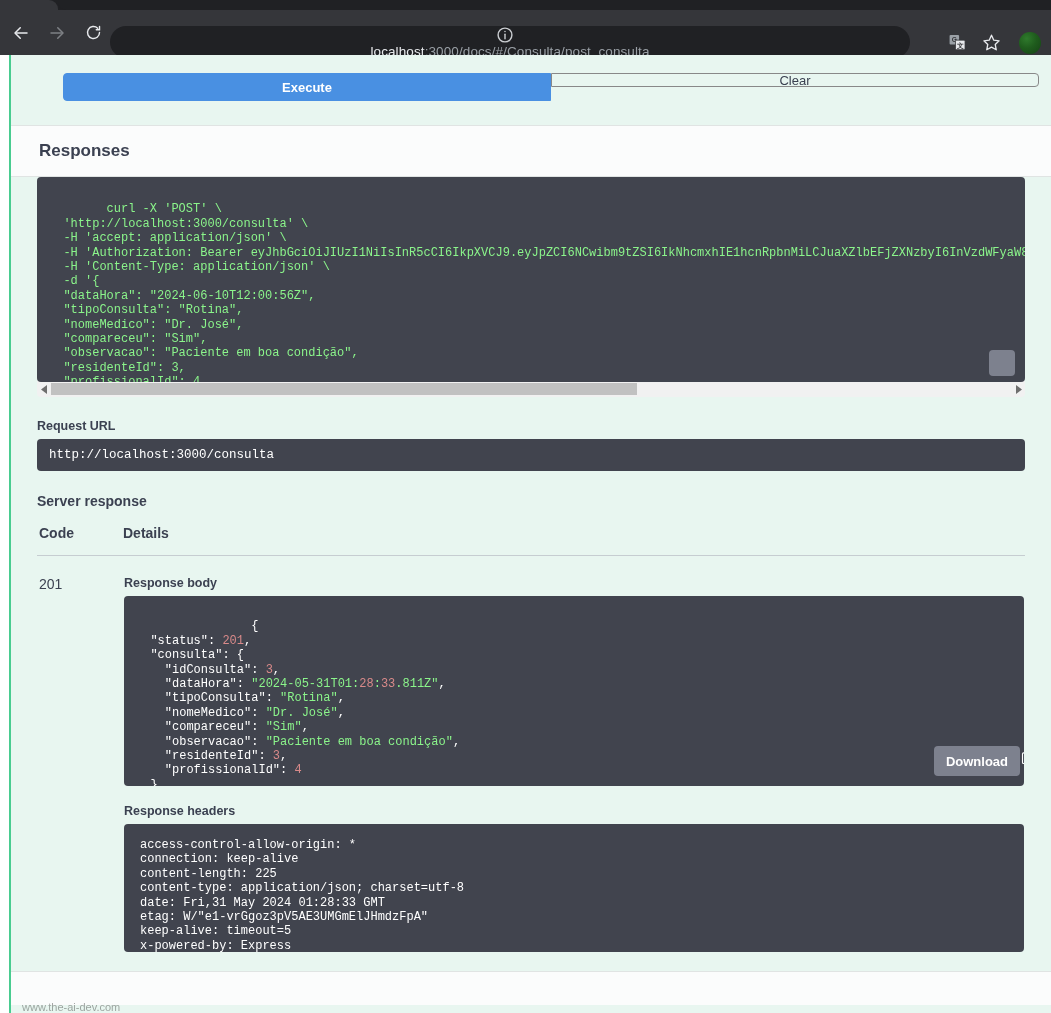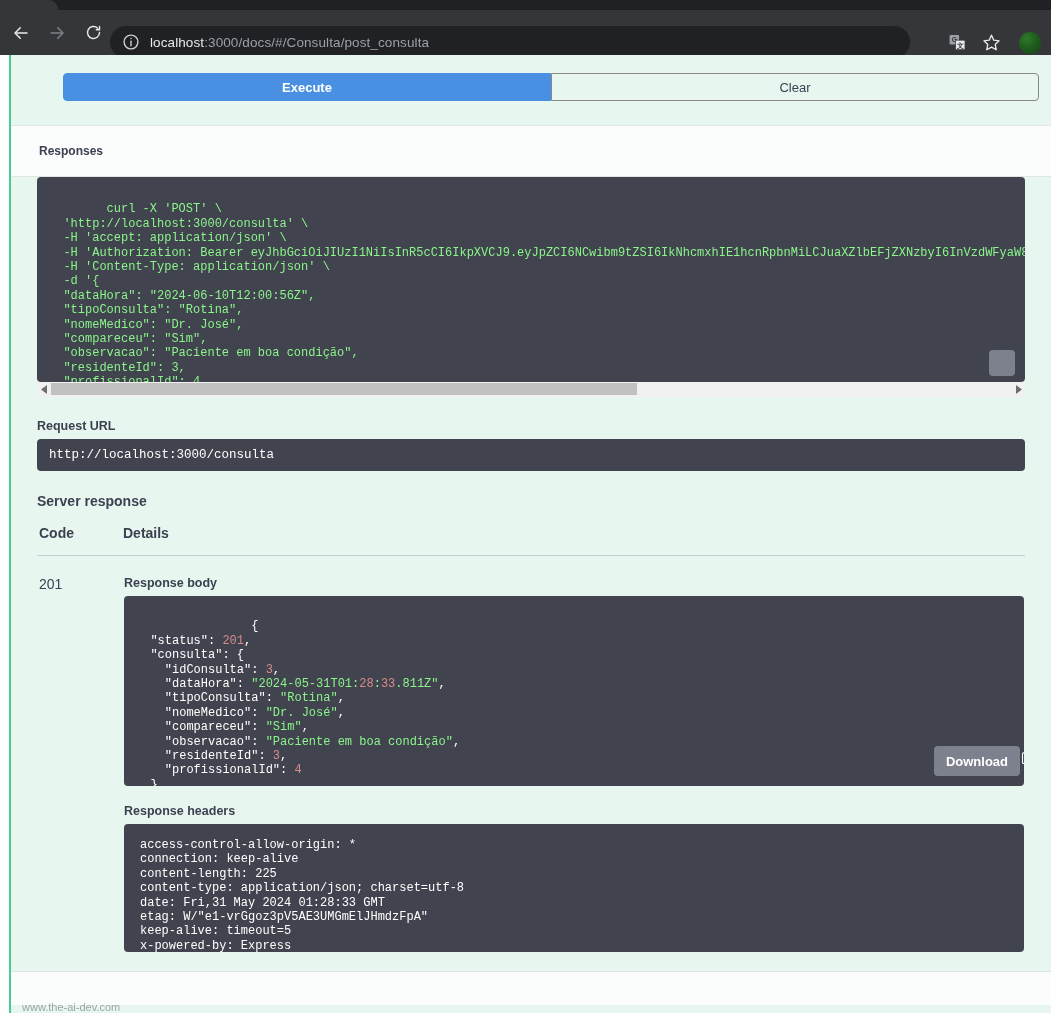--- a/index.html
+++ b/index.html
@@ -50,20 +50,21 @@
   }
   .nav-btn svg { display: block; }
   #omnibox {
     position: absolute;
     left: 110px; top: 16px;
     width: 800px; height: 32px;
     background: #202124;
     border-radius: 16px;
     display: flex; align-items: center;
     padding: 0 12px;
+    flex-direction: column;
   }
   #site-info-icon {
     width: 18px; height: 18px;
     margin-right: 10px;
     flex: 0 0 18px;
   }
   #url-text {
     font-family: "Liberation Sans", sans-serif;
     font-size: 13.5px;
     color: #9aa0a6;
@@ -121,21 +122,21 @@
     font-size: 13px;
     font-weight: bold;
     border: 1px solid #4990e2;
     border-radius: 4px 0 0 4px;
     display: flex; align-items: center; justify-content: center;
     cursor: pointer;
     font-family: "Liberation Sans", sans-serif;
   }
   #clear-button {
     flex: 0 0 488px;
-    height: 28px;
+    height: 14px;
     background: #e8f6f0;
     color: #3b4151;
     font-size: 13px;
     border: 1px solid #888888;
     border-radius: 0 4px 4px 0;
     display: flex; align-items: center; justify-content: center;
     cursor: pointer;
     font-family: "Liberation Sans", sans-serif;
   }
 
@@ -143,21 +144,21 @@
   .responses-band {
     background: #fbfcfc;
     border-top: 1px solid #e0e4e3;
     border-bottom: 1px solid #e0e4e3;
     height: 52px;
     display: flex; align-items: center;
     padding-left: 28px;
   }
   .responses-band h4 {
     margin: 0;
-    font-size: 12px;
+    font-size: 17px;
     font-weight: bold;
     color: #3b4151;
     font-family: "Liberation Sans", sans-serif;
   }
 
   .inner {
     padding: 0 26px;
   }
   .sub-label {
     font-size: 12.5px;

